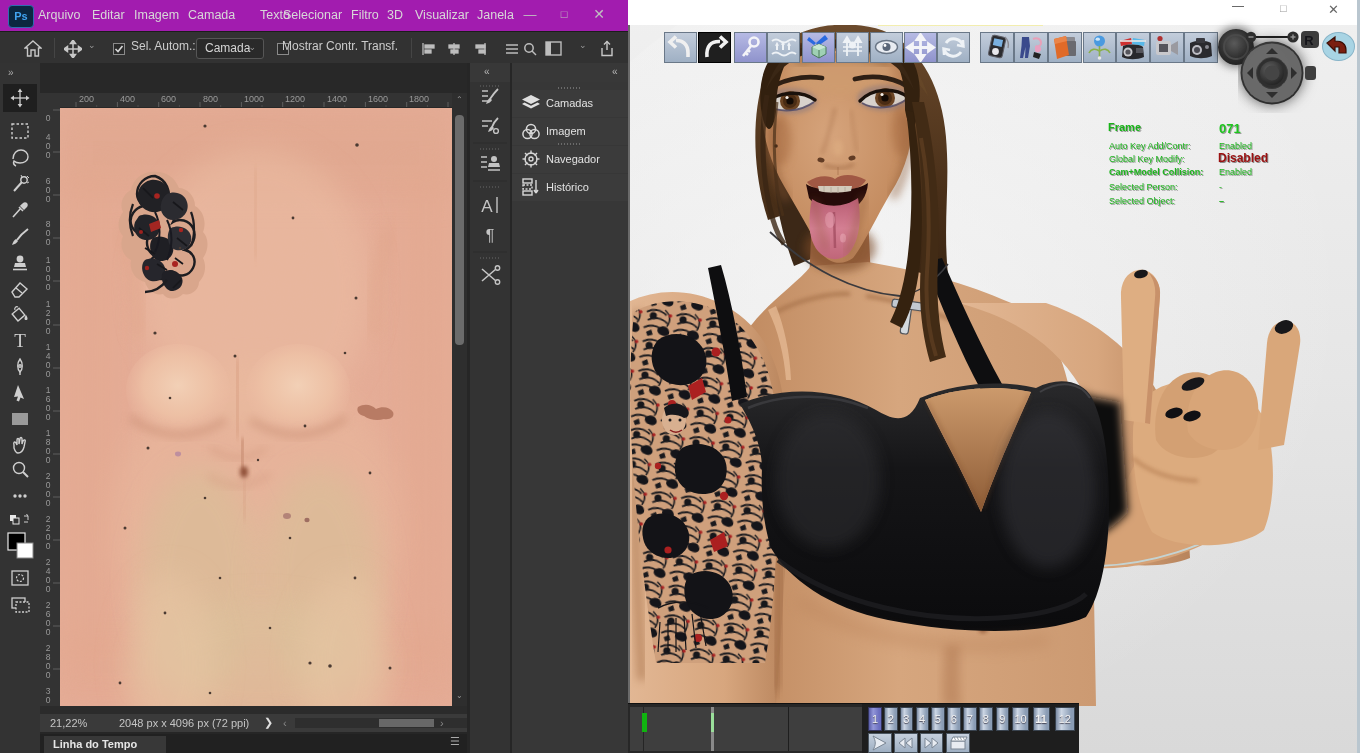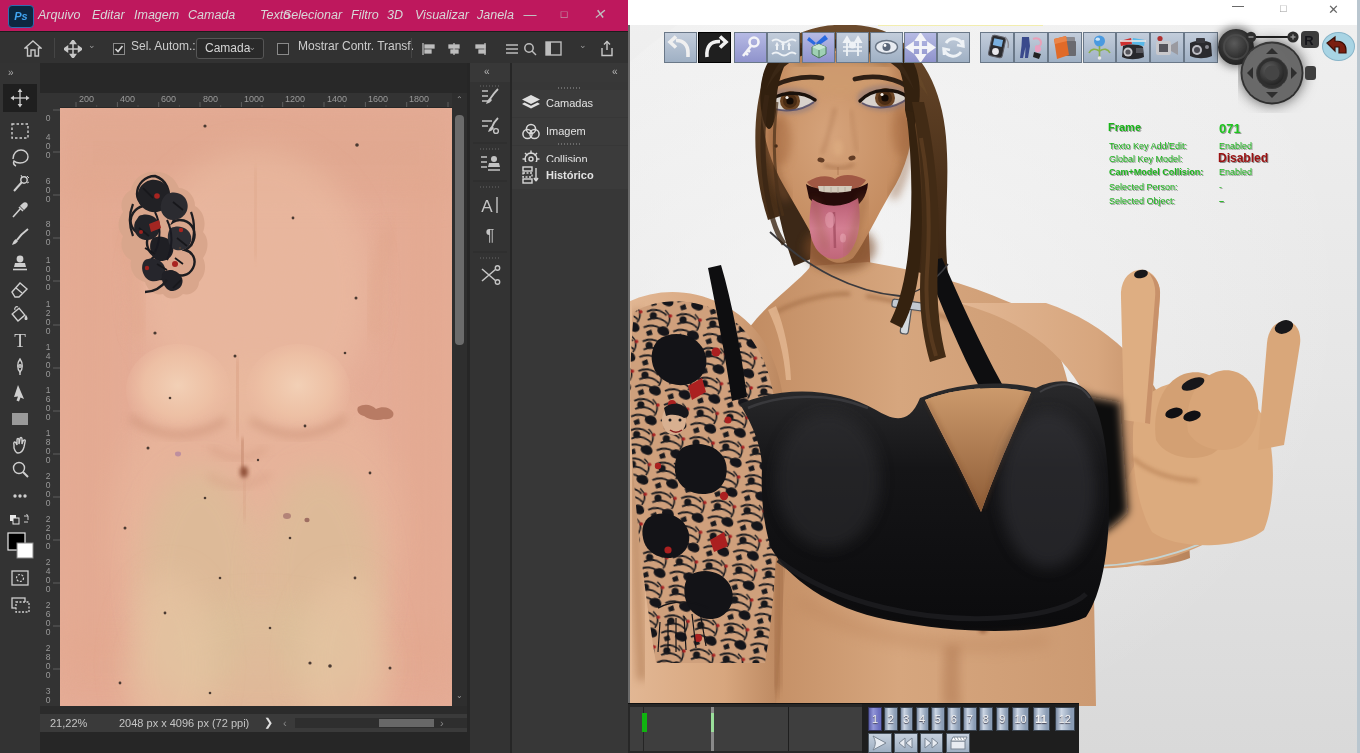--- a/index.html
+++ b/index.html
@@ -1,19 +1,19 @@
 <!DOCTYPE html>
 <html><head>
 <meta charset="utf-8">
 <style>
 html,body{margin:0;padding:0;background:#000;}
 #root{position:relative;width:1360px;height:753px;overflow:hidden;font-family:"Liberation Sans",sans-serif;background:#262626;}
 .a{position:absolute;}
 
-#ps-title{left:0;top:0;width:676px;height:31px;background:#be185d;font-style:italic;}
+#ps-title{left:0;top:0;width:676px;height:31px;background:#a21caf;}
 #ps-logo{left:8px;top:5px;width:24px;height:21px;background:#0b2740;border:1px solid #2f6db0;border-radius:4px;color:#41a4f0;font-size:11px;font-weight:bold;text-align:center;line-height:20px;}
 .menu{top:0;height:31px;line-height:31px;color:#d8d8d8;font-size:12.5px;}
 .wbtn{top:0;height:31px;line-height:29px;color:#c0c0c0;text-align:center;font-size:13px;}
 #ps-opts{left:0;top:31px;width:628px;height:32px;background:#323232;border-top:1px solid #1c1c1c;box-sizing:border-box;}
 .vdiv{top:6px;width:1px;height:20px;background:#454545;}
 .cb{top:11px;width:12px;height:12px;border:1px solid #8a8a8a;background:#2a2a2a;box-sizing:border-box;}
 .olab{top:7px;color:#cccccc;font-size:12px;}
 #dd-camada{left:196px;top:6px;width:68px;height:21px;background:#2a2a2a;border:1px solid #565656;border-radius:3px;color:#d6d6d6;font-size:12px;line-height:19px;padding-left:8px;box-sizing:border-box;}
 
 #ps-tools{left:0;top:63px;width:40px;height:690px;background:#333333;}
@@ -90,21 +90,21 @@
       </svg>
   <span class="a" style="left:88px;top:8px;color:#999;font-size:9px;">⌄</span>
   <div class="cb a" style="left:113px;background:#2a2a2a;">
         <svg width="10" height="10" viewBox="0 0 10 10" style="position:absolute;left:0;top:0;">
           <path d="M1.5 5 L4 7.5 L8.5 2" stroke="#d8d8d8" stroke-width="1.6" fill="none"></path>
         </svg>
       </div>
   <span class="olab a" style="left:131px;">Sel. Autom.:</span>
   <div class="a" id="dd-camada">Camada <span style="position:absolute;right:7px;top:-1px;color:#999;font-size:9px;">⌄</span></div>
   <div class="cb a" style="left:277px;"></div>
-  <span class="olab a" style="left:298px;">Mostrar Contr. Transf.</span>
+  <span class="olab a" style="left:282px;">Mostrar Contr. Transf.</span>
   <div class="vdiv a" style="left:411px;"></div>
   <svg class="a" style="left:421px;top:10px;" width="70" height="14" viewBox="0 0 70 14">
         <g stroke="#bdbdbd" stroke-width="1.3">
           <line x1="2" y1="1" x2="2" y2="13"></line>
           <rect x="4" y="3" width="9" height="3" fill="#bdbdbd"></rect>
           <rect x="4" y="8" width="6" height="3" fill="#bdbdbd"></rect>
           <line x1="33" y1="1" x2="33" y2="13"></line>
           <rect x="28" y="3" width="10" height="3" fill="#bdbdbd"></rect>
           <rect x="30" y="8" width="7" height="3" fill="#bdbdbd"></rect>
           <line x1="64" y1="1" x2="64" y2="13"></line>
@@ -492,20 +492,24 @@
   <span class="a" style="left:10px;top:3px;">21,22%</span>
   <span class="a" style="left:79px;top:3px;">2048 px x 4096 px (72 ppi)</span>
   <span class="a" style="left:224px;top:2px;color:#e0e0e0;">❯</span>
   <span class="a" style="left:243px;top:3px;color:#888;">‹</span>
   <div class="a" id="hsb">
         <div class="a" id="hsb-thumb"></div>
       </div>
   <span class="a" style="left:400px;top:3px;color:#888;">›</span>
 </div>
 
+<div class="a" id="ps-lt">
+  <div class="a" id="lt-tab">Linha do Tempo</div>
+  <span class="a" style="left:410px;top:1px;color:#aaa;font-size:11px;">☰</span>
+</div>
 
 <div class="a" id="pdiv"></div>
 <div class="a" id="pgap"></div>
 <div class="a" id="icol-h">
       <span class="a" style="left:14px;top:3px;font-size:10px;">«</span>
     </div>
 <div class="a" id="pcol-h">
       <span class="a" style="left:100px;top:3px;font-size:10px;">«</span>
     </div>
 <div class="a" id="icol">
@@ -581,37 +585,37 @@
     <svg style="position:absolute;left:10px;top:5px;" width="18" height="17" viewBox="0 0 18 17">
           <g fill="none" stroke="#d8d8d8" stroke-width="1.5">
             <circle cx="9" cy="6" r="4.6"></circle>
             <circle cx="5.5" cy="11" r="4.6"></circle>
             <circle cx="12.5" cy="11" r="4.6"></circle>
           </g>
         </svg>
   </div>
   <div class="grip" style="left:46px;top:61px;"></div>
   <div class="pitem" style="position:absolute;top:64px;">
-        <span class="lbl">Collision</span>
+        <span class="lbl">Navegador</span>
     <svg style="position:absolute;left:10px;top:4px;" width="18" height="18" viewBox="0 0 18 18">
           <g fill="none" stroke="#d8d8d8" stroke-width="1.4">
             <circle cx="9" cy="9" r="6"></circle>
             <circle cx="9" cy="9" r="2"></circle>
             <line x1="9" y1="0.5" x2="9" y2="4"></line>
             <line x1="9" y1="14" x2="9" y2="17.5"></line>
             <line x1="0.5" y1="9" x2="4" y2="9"></line>
             <line x1="14" y1="9" x2="17.5" y2="9"></line>
             <line x1="3" y1="3" x2="5.5" y2="5.5"></line>
             <line x1="12.5" y1="12.5" x2="15" y2="15"></line>
             <line x1="15" y1="3" x2="12.5" y2="5.5"></line>
             <line x1="5.5" y1="12.5" x2="3" y2="15"></line>
           </g>
         </svg>
   </div>
-  <div class="pitem" style="position:absolute;top:80px;font-weight:bold;">
+  <div class="pitem" style="position:absolute;top:92px;">
         <span class="lbl">Histórico</span>
     <svg style="position:absolute;left:10px;top:4px;" width="18" height="18" viewBox="0 0 18 18">
           <g fill="none" stroke="#d8d8d8" stroke-width="1.4">
             <rect x="1" y="1" width="9" height="4"></rect>
             <rect x="1" y="7" width="9" height="4" stroke-dasharray="2 1.5"></rect>
             <rect x="1" y="13" width="9" height="4"></rect>
             <path d="M14 2 L14 15 M14 15 L12 12 M14 15 L16 12"></path>
           </g>
         </svg>
   </div>
@@ -1004,23 +1008,23 @@
   <circle cx="34" cy="45" r="7.5" fill="#454545"></circle>
   <rect x="67" y="38" width="11" height="14" rx="3" fill="#3e3e3e"></rect>
 </svg>
 <div class="a" style="left:694px;top:32px;width:31px;height:27px;border-radius:50%;background:#a8d4e4;border:1px solid #88b4c8;"></div>
 <svg class="a" style="left:697px;top:35px;" width="26" height="21" viewBox="0 0 26 21">
         <path d="M10 2 L10 6 C17 6 21 9 21 15 L21 18 L14 18 L14 12 L10 12 L10 16 L2 8 Z" fill="#7a1e10" stroke="#3a0e06" stroke-width="1.2"></path>
       </svg>
 
 <div class="a" style="left:480px;top:121px;color:#17b417;font-size:11px;font-weight:bold;text-shadow:1px 1px 0 #999;">Frame</div>
 <div class="a" style="left:591px;top:121px;color:#1ec61e;font-size:13px;font-weight:bold;text-shadow:1px 1px 0 #999;">071</div>
-<div class="hl" style="left:481px;top:141px;">Texto Key Add/Edit:</div>
+<div class="hl" style="left:481px;top:141px;">Auto Key Add/Contr:</div>
       <div class="hl" style="left:591px;top:141px;">Enabled</div>
-<div class="hl" style="left:481px;top:154px;">Global Key Model:</div>
+<div class="hl" style="left:481px;top:154px;">Global Key Modify:</div>
       <div class="a" style="left:590px;top:151px;color:#9b1111;font-size:12px;font-weight:bold;text-shadow:1px 1px 0 #888;">Disabled</div>
 <div class="hl" style="left:481px;top:167px;font-weight:bold;">Cam+Model Collision:</div>
       <div class="hl" style="left:591px;top:167px;">Enabled</div>
 <div class="hl" style="left:481px;top:182px;">Selected Person:</div>
       <div class="hl" style="left:591px;top:182px;">-</div>
 <div class="hl" style="left:481px;top:196px;">Selected Object:</div>
       <div class="hl" style="left:591px;top:196px;font-weight:bold;">–</div>
 
 <div class="a" style="left:0;top:703px;width:451px;height:50px;background:#272727;border-top:1px solid #111;box-sizing:border-box;">
   <div class="a" style="left:2px;top:3px;width:232px;height:44px;background:#3e3e3e;"></div>

